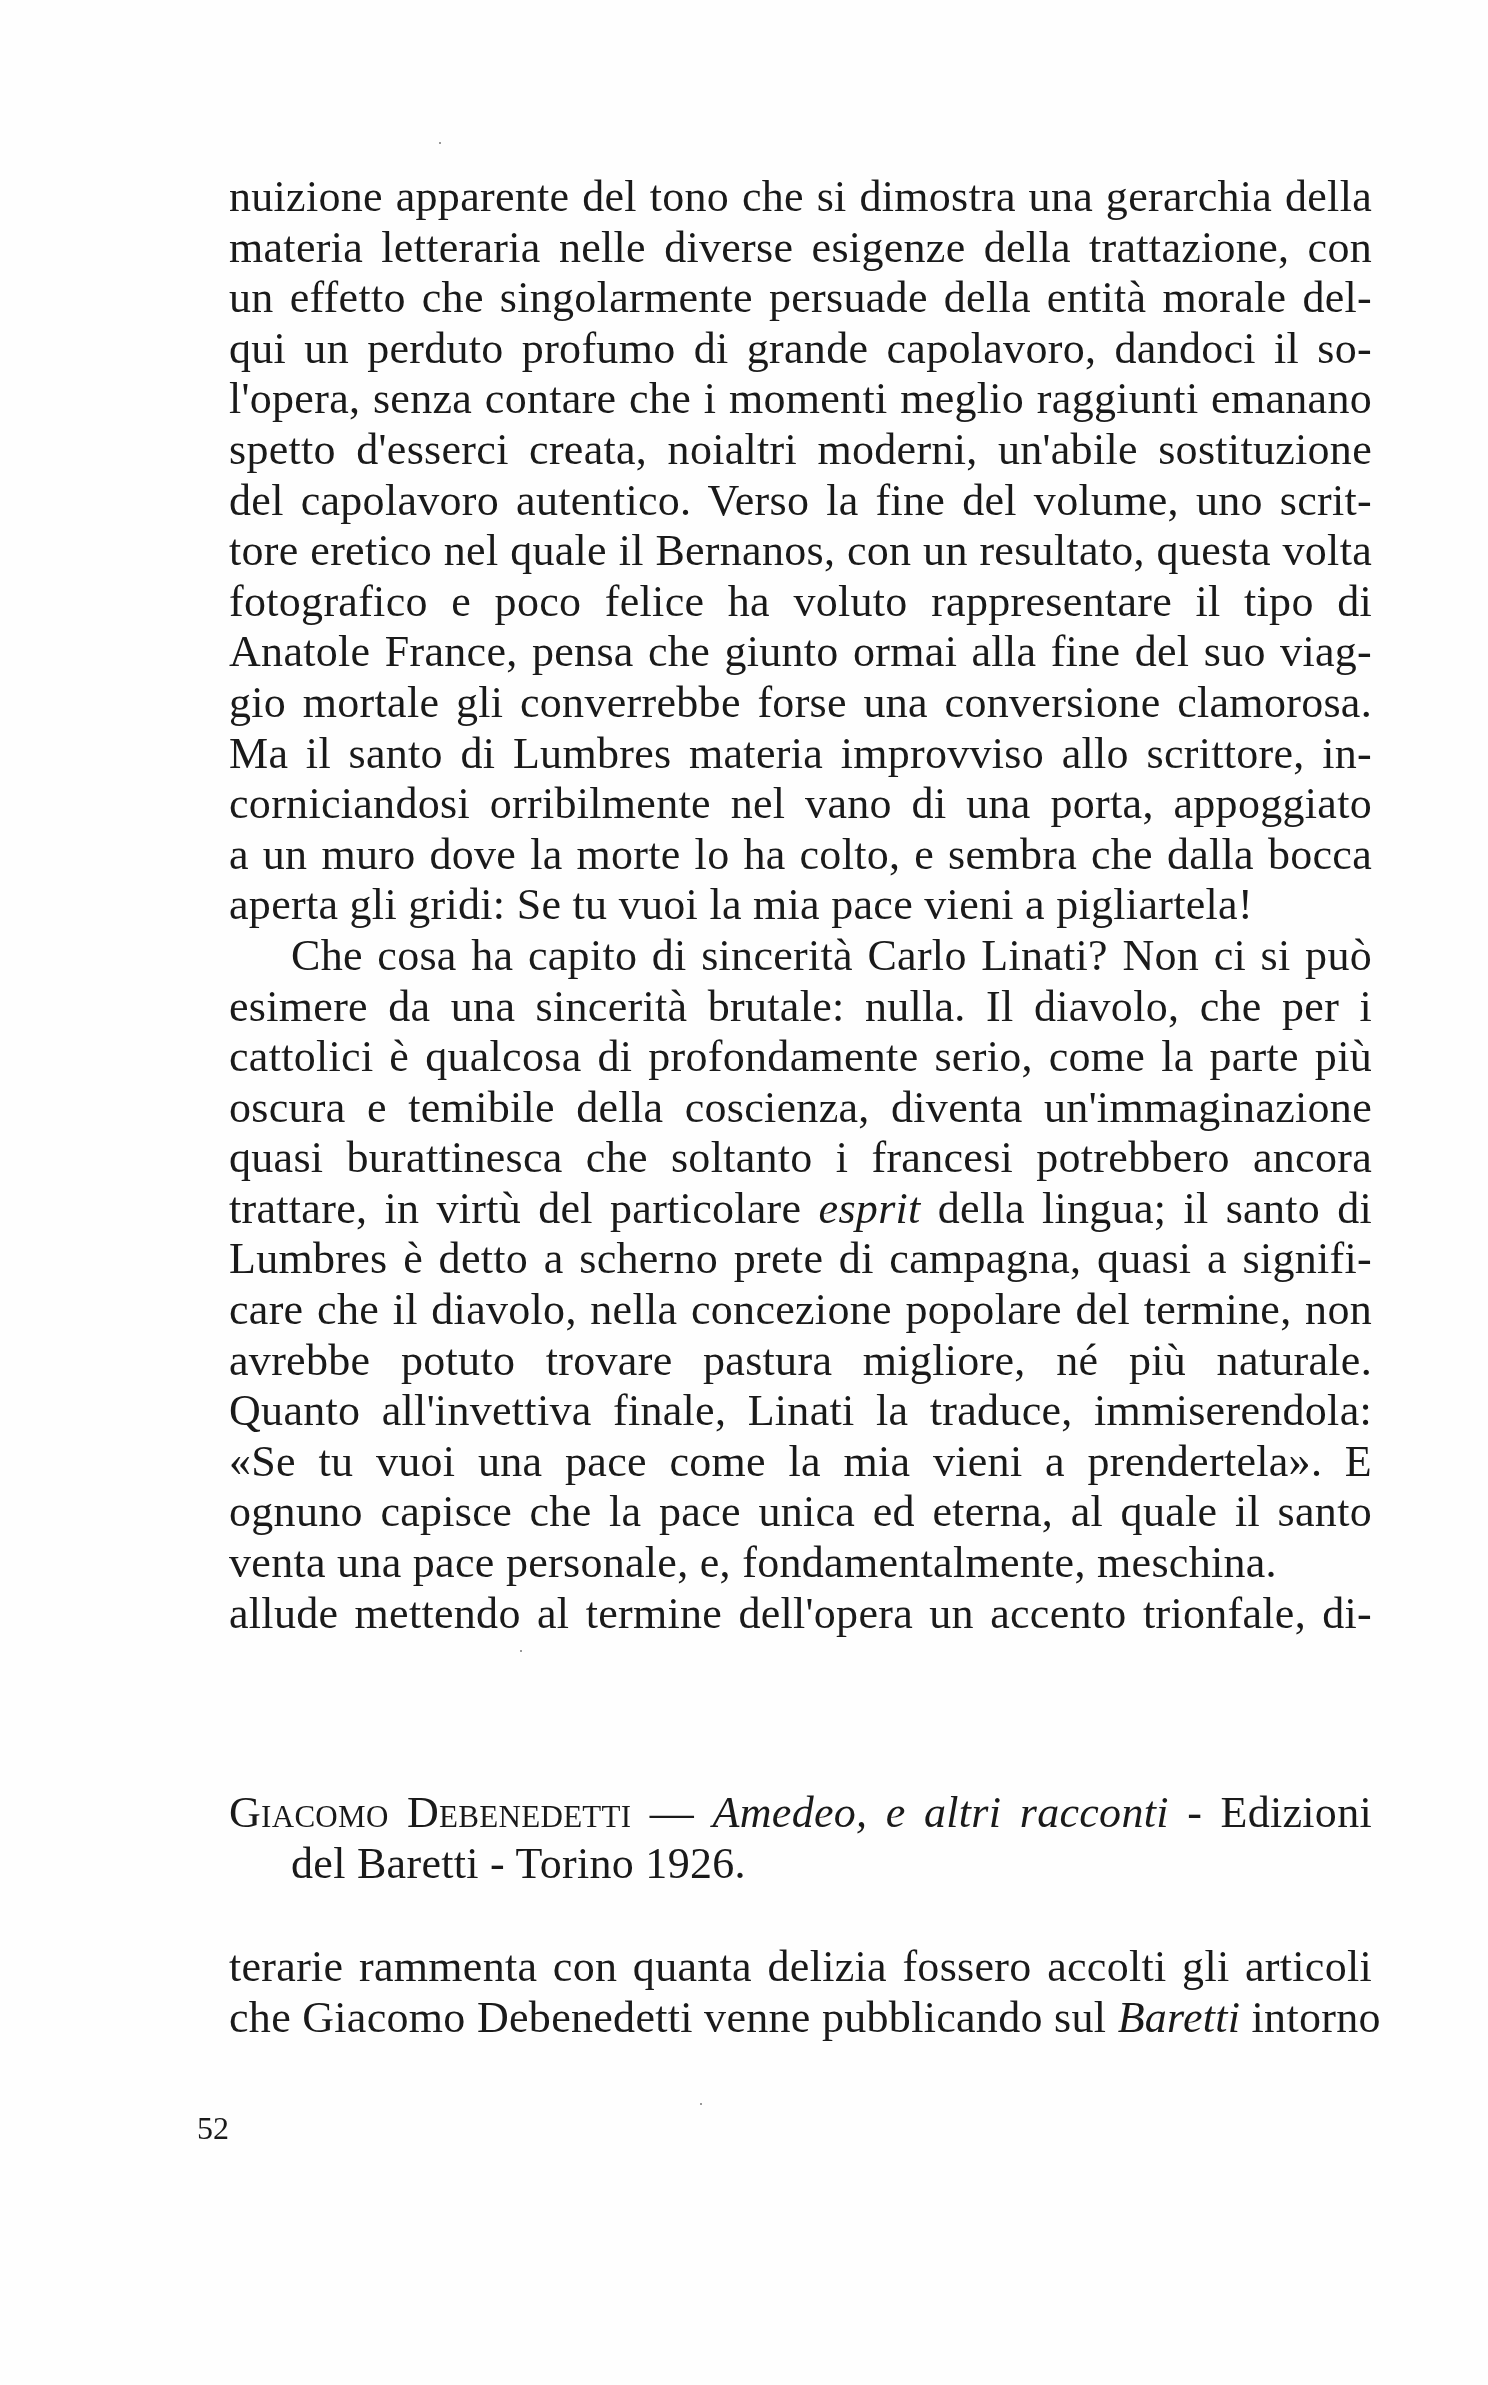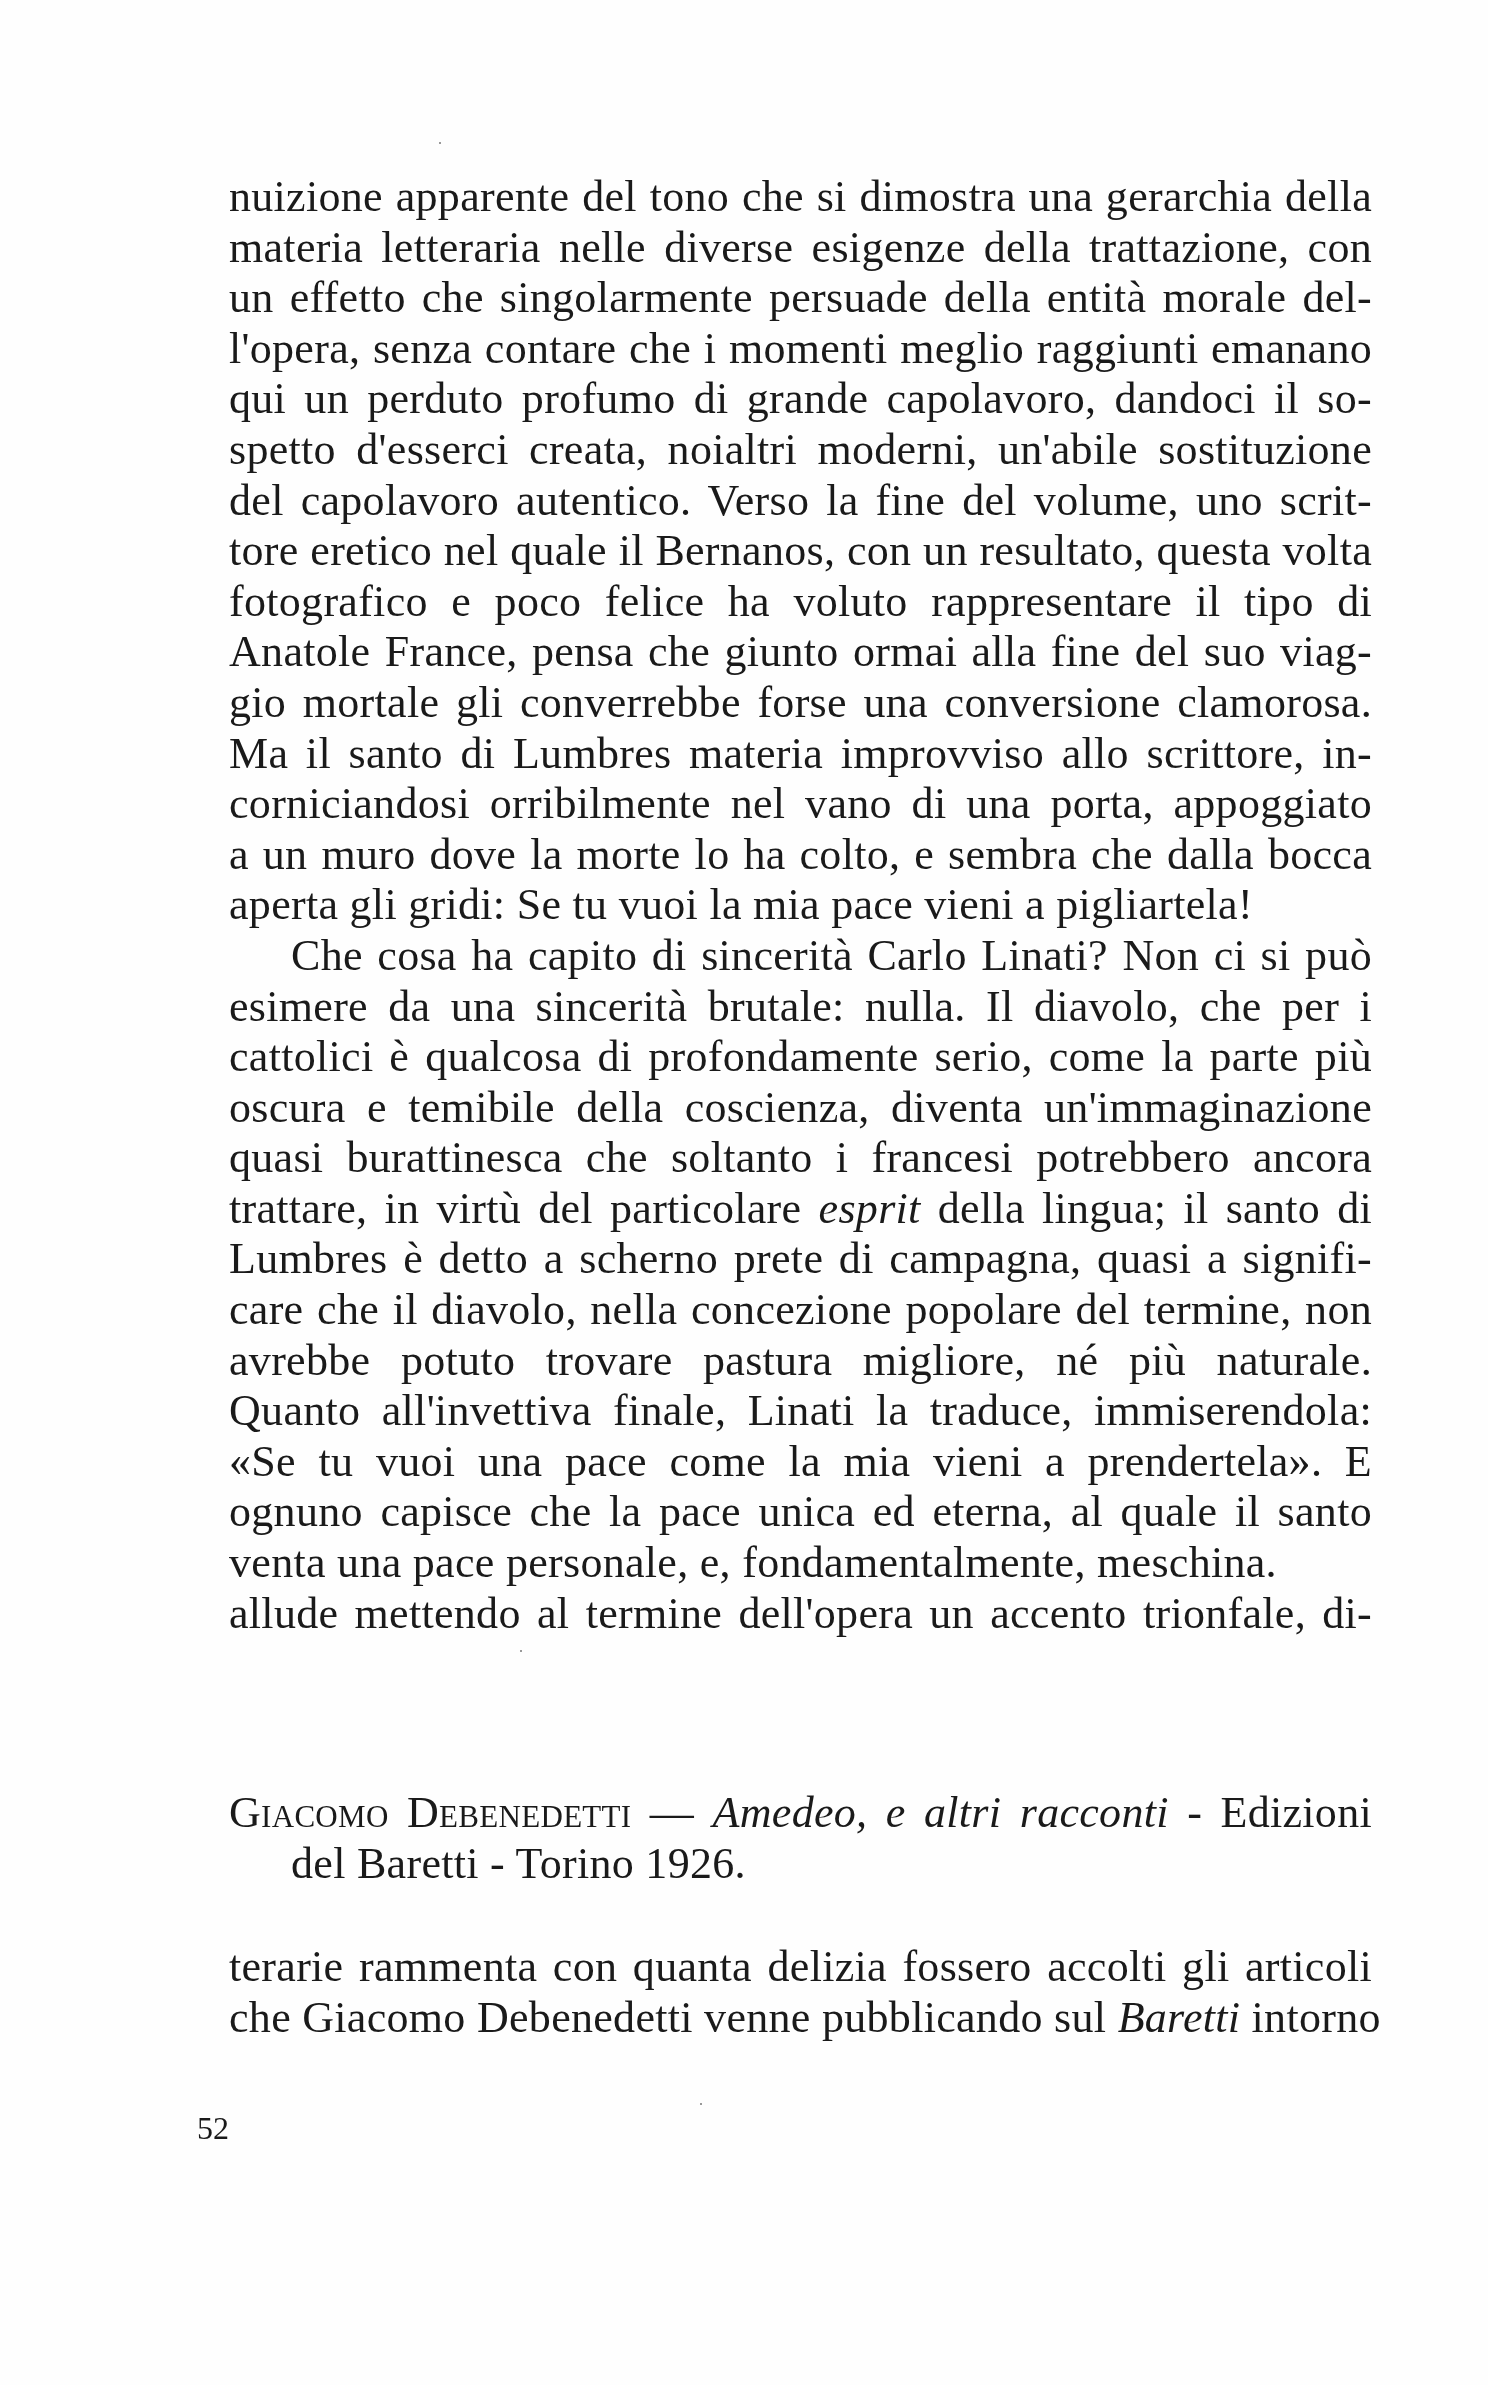--- a/index.html
+++ b/index.html
@@ -72,22 +72,22 @@
   </style>
 </head>
 <body>
 
 <div class="page">
 
   <div class="text-block" id="block-1">
     <span class="line">nuizione apparente del tono che si dimostra una gerarchia della</span>
     <span class="line">materia letteraria nelle diverse esigenze della trattazione, con</span>
     <span class="line">un effetto che singolarmente persuade della entità morale del-</span>
+    <span class="line">qui un perduto profumo di grande capolavoro, dandoci il so-</span>
     <span class="line">l'opera, senza contare che i momenti meglio raggiunti emanano</span>
-    <span class="line">qui un perduto profumo di grande capolavoro, dandoci il so-</span>
     <span class="line">spetto d'esserci creata, noialtri moderni, un'abile sostituzione</span>
     <span class="line">del capolavoro autentico. Verso la fine del volume, uno scrit-</span>
     <span class="line">tore eretico nel quale il Bernanos, con un resultato, questa volta</span>
     <span class="line">fotografico e poco felice ha voluto rappresentare il tipo di</span>
     <span class="line">Anatole France, pensa che giunto ormai alla fine del suo viag-</span>
     <span class="line">gio mortale gli converrebbe forse una conversione clamorosa.</span>
     <span class="line">Ma il santo di Lumbres materia improvviso allo scrittore, in-</span>
     <span class="line">corniciandosi orribilmente nel vano di una porta, appoggiato</span>
     <span class="line">a un muro dove la morte lo ha colto, e sembra che dalla bocca</span>
     <span class="line last">aperta gli gridi: Se tu vuoi la mia pace vieni a pigliartela!</span>

